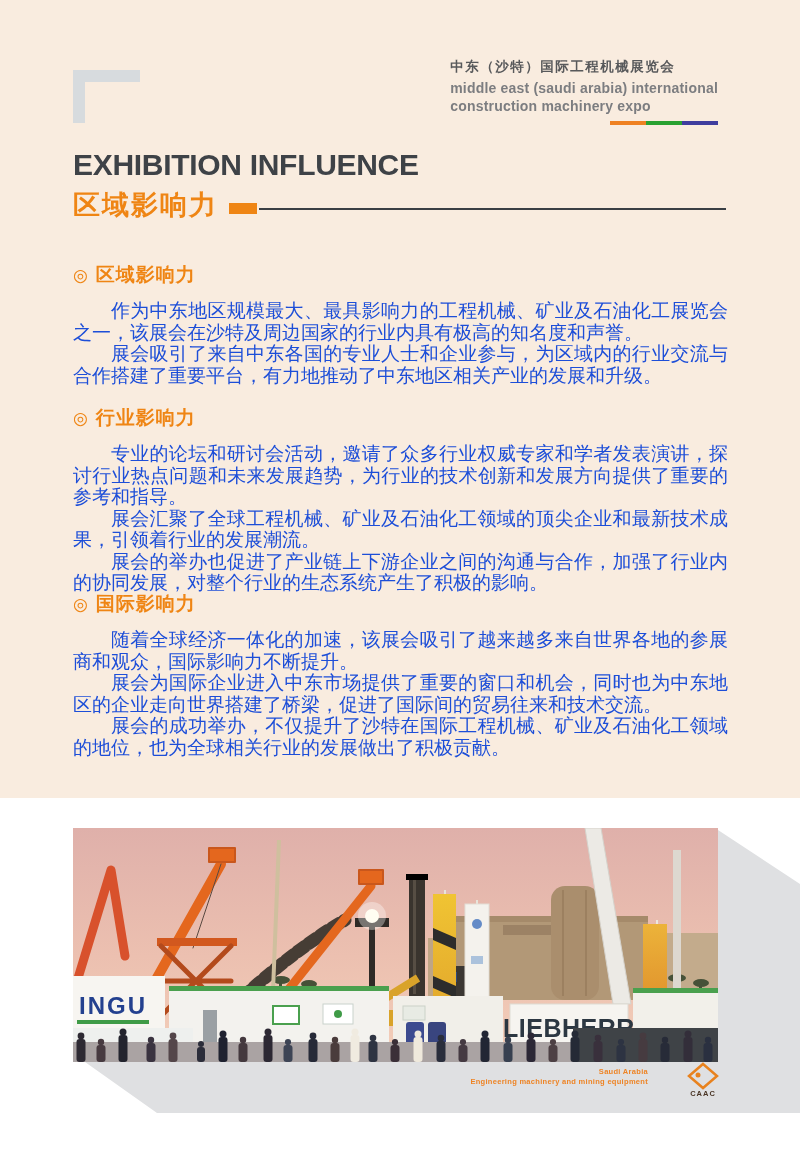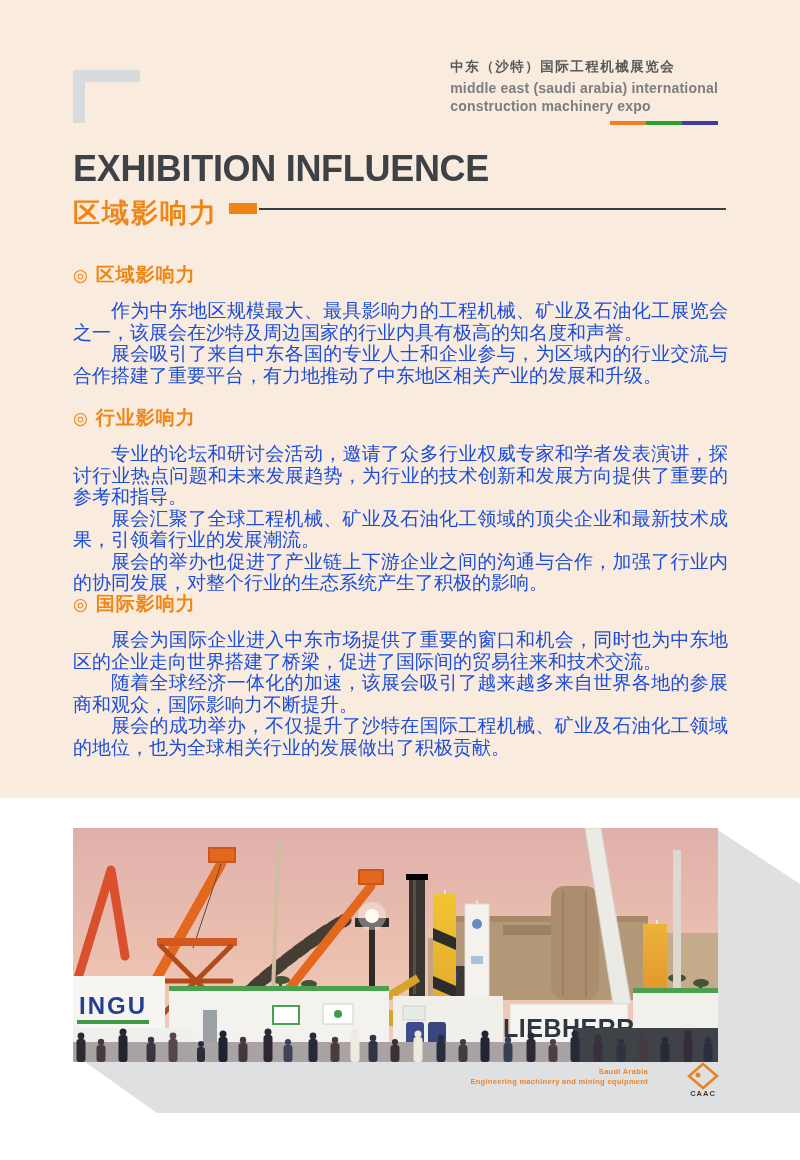--- a/index.html
+++ b/index.html
@@ -14,21 +14,21 @@
 
   
   .header { position:absolute; right:82px; top:58px; text-align:left; }
   .header-cn { font-size:13.5px; font-weight:bold; color:#58595b; letter-spacing:1.5px; }
   .header-en { margin-top:3px; font-size:14px; font-weight:bold; color:#7c7d80; line-height:1.3; letter-spacing:.2px; }
   .tricolor { margin-top:6px; margin-left:auto; width:108px; height:4px; display:flex; }
   .tricolor span { flex:1; height:100%; }
 
   
   .title-block { position:absolute; left:73px; top:148px; }
-  .title-en { font-size:36px; font-weight:800; color:#3e4247; letter-spacing:-.3px; }
+  .title-en { font-size:30px; font-weight:800; color:#3e4247; letter-spacing:-.3px; }
   .title-cn { margin-top:5px; font-size:27px; font-weight:800; color:#ef8514; letter-spacing:2px; }
   .rule-row { position:absolute; left:229px; top:203px; width:497px; display:flex; align-items:center; }
   .rule-swatch { width:28px; height:11px; background:#ef8514; }
   .rule-line { flex:1; height:2px; background:#3a3f44; margin-left:2px; }
 
   
   .section { position:absolute; left:73px; width:655px; }
   .sec-1 { top:262px; } .sec-2 { top:405px; } .sec-3 { top:591px; }
   .sec-h { display:flex; align-items:center; gap:7px; color:#ef8514; font-size:19px; font-weight:800; margin-bottom:12px; letter-spacing:1px; }
   .sec-h .bullet { font-size:17px; font-weight:normal; }
@@ -97,22 +97,22 @@
       <p>展会的举办也促进了产业链上下游企业之间的沟通与合作，加强了行业内的协同发展，对整个行业的生态系统产生了积极的影响。</p>
     </div>
   </div>
 
   <div class="section sec-3">
     <h3 class="sec-h">
       <span class="bullet">◎</span>
       <span>国际影响力</span>
     </h3>
     <div class="sec-body">
+      <p>随着全球经济一体化的加速，该展会吸引了越来越多来自世界各地的参展商和观众，国际影响力不断提升。</p>
       <p>展会为国际企业进入中东市场提供了重要的窗口和机会，同时也为中东地区的企业走向世界搭建了桥梁，促进了国际间的贸易往来和技术交流。</p>
-      <p>随着全球经济一体化的加速，该展会吸引了越来越多来自世界各地的参展商和观众，国际影响力不断提升。</p>
       <p>展会的成功举办，不仅提升了沙特在国际工程机械、矿业及石油化工领域的地位，也为全球相关行业的发展做出了积极贡献。</p>
     </div>
   </div>
 
   <svg class="band-svg" width="800" height="300" viewBox="0 0 800 300">
     <polygon points="85,242 718,242 718,10 800,64 800,293 157,293" fill="#dfe0e2"></polygon>
   </svg>
 
   <div class="photo-wrap">
     <svg width="645" height="234" viewBox="0 0 645 234" preserveAspectRatio="none">

